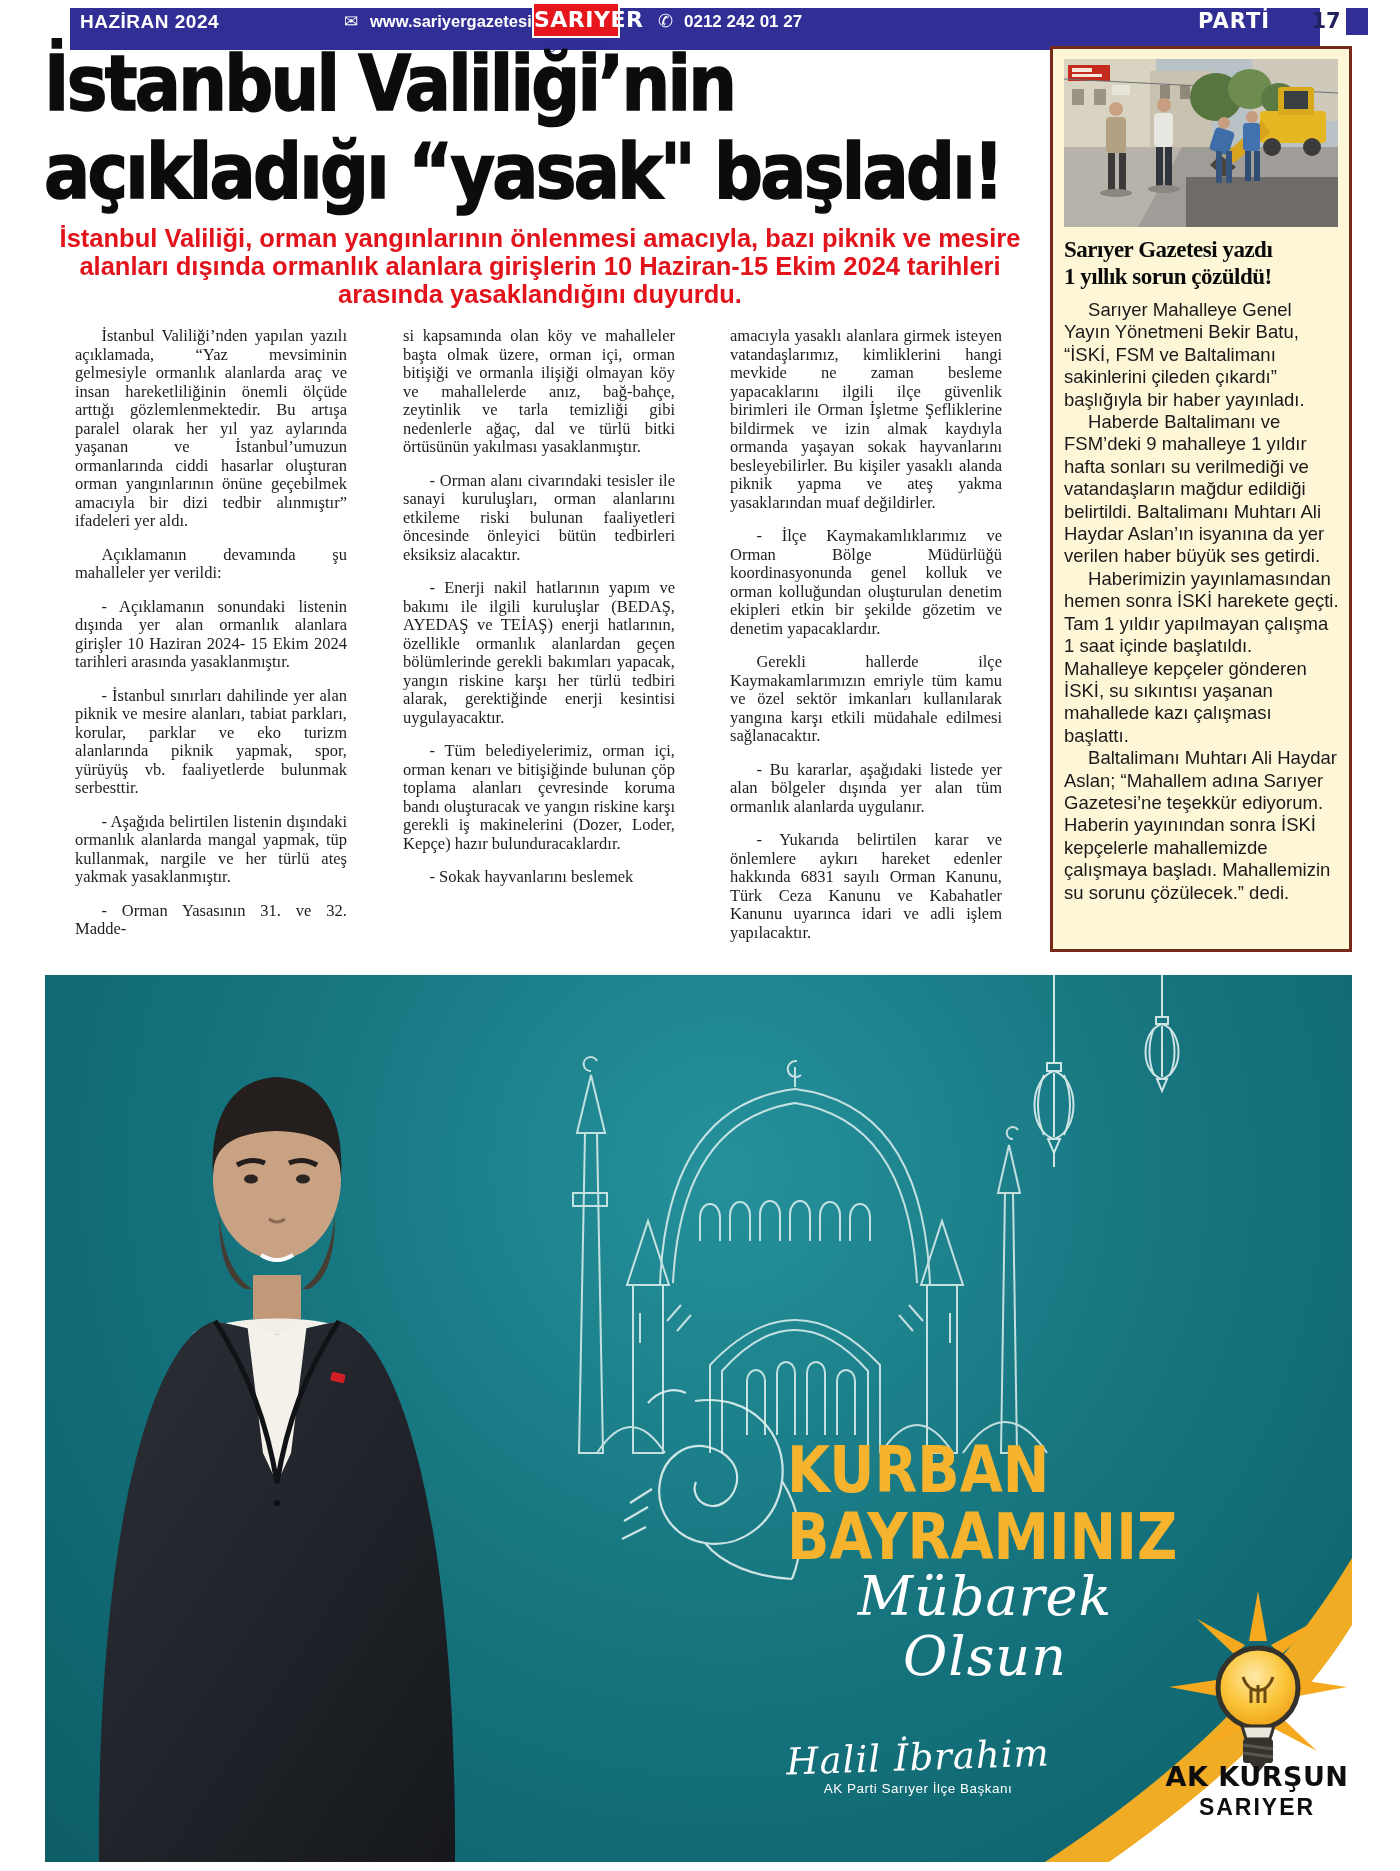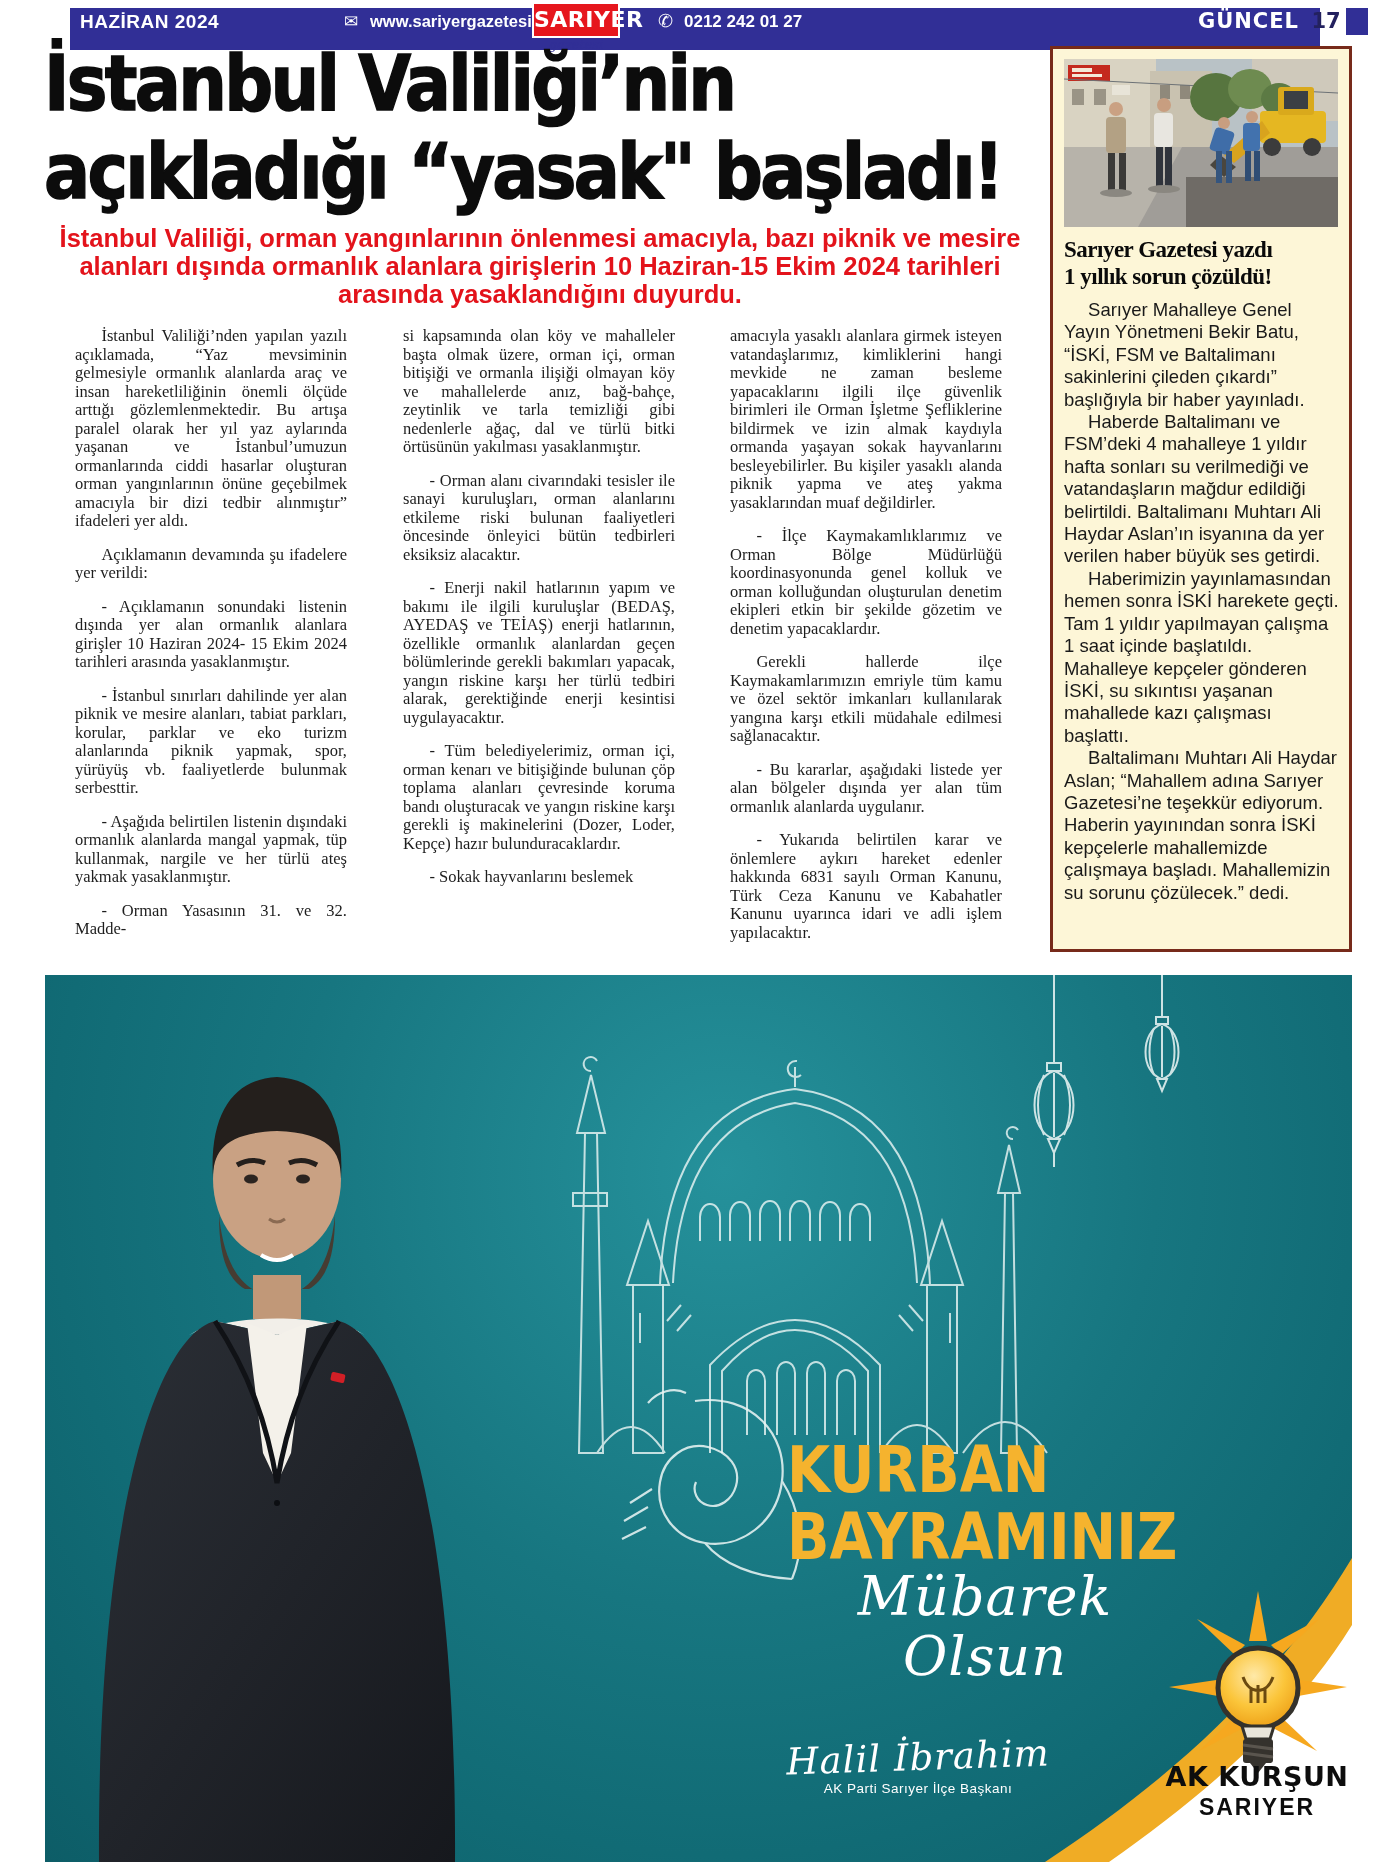--- a/index.html
+++ b/index.html
@@ -85,34 +85,34 @@
   <header class="topbar">
     <span class="date">HAZİRAN 2024</span>
     <span class="env-icon">✉</span>
     <span class="site">www.sariyergazetesi.com</span>
     <div class="logo">
       <span class="logo-box">SARIYER</span>
       <span class="logo-sub">gazetesi</span>
     </div>
     <span class="phone-icon">✆</span>
     <span class="phone">0212 242 01 27</span>
-    <span class="section">GÜNCEL</span>
+    <span class="section">PARTİ</span>
   </header>
   <span class="pageno">17</span>
   <span class="pageno-block"></span>
 
   <h1 class="headline">
     <div>İstanbul Valiliği’nin</div>
     <div>açıkladığı “yasak" başladı!</div>
   </h1>
   <p class="deck">İstanbul Valiliği, orman yangınlarının önlenmesi amacıyla, bazı piknik ve mesire alanları dışında ormanlık alanlara girişlerin 10 Haziran-15 Ekim 2024 tarihleri arasında yasaklandığını duyurdu.</p>
 
   <div class="col col-1">
     <p>İstanbul Valiliği’nden yapılan yazılı açıklamada, “Yaz mevsiminin gelmesiyle ormanlık alanlarda araç ve insan hareketliliğinin önemli ölçüde arttığı gözlemlenmektedir. Bu artışa paralel olarak her yıl yaz aylarında yaşanan ve İstanbul’umuzun ormanlarında ciddi hasarlar oluşturan orman yangınlarının önüne geçebilmek amacıyla bir dizi tedbir alınmıştır” ifadeleri yer aldı.</p>
-    <p>Açıklamanın devamında şu ifadelere yer verildi:</p>
+    <p>Açıklamanın devamında şu mahalleler yer verildi:</p>
     <p>- Açıklamanın sonundaki listenin dışında yer alan ormanlık alanlara girişler 10 Haziran 2024- 15 Ekim 2024 tarihleri arasında yasaklanmıştır.</p>
     <p>- İstanbul sınırları dahilinde yer alan piknik ve mesire alanları, tabiat parkları, korular, parklar ve eko turizm alanlarında piknik yapmak, spor, yürüyüş vb. faaliyetlerde bulunmak serbesttir.</p>
     <p>- Aşağıda belirtilen listenin dışındaki ormanlık alanlarda mangal yapmak, tüp kullanmak, nargile ve her türlü ateş yakmak yasaklanmıştır.</p>
     <p>- Orman Yasasının 31. ve 32. Madde-</p>
   </div>
   <div class="col col-2">
     <p class="cont">si kapsamında olan köy ve mahalleler başta olmak üzere, orman içi, orman bitişiği ve ormanla ilişiği olmayan köy ve mahallelerde anız, bağ-bahçe, zeytinlik ve tarla temizliği gibi nedenlerle ağaç, dal ve türlü bitki örtüsünün yakılması yasaklanmıştır.</p>
     <p>- Orman alanı civarındaki tesisler ile sanayi kuruluşları, orman alanlarını etkileme riski bulunan faaliyetleri öncesinde önleyici bütün tedbirleri eksiksiz alacaktır.</p>
     <p>- Enerji nakil hatlarının yapım ve bakımı ile ilgili kuruluşlar (BEDAŞ, AYEDAŞ ve TEİAŞ) enerji hatlarının, özellikle ormanlık alanlardan geçen bölümlerinde gerekli bakımları yapacak, yangın riskine karşı her türlü tedbiri alarak, gerektiğinde enerji kesintisi uygulayacaktır.</p>
     <p>- Tüm belediyelerimiz, orman içi, orman kenarı ve bitişiğinde bulunan çöp toplama alanları çevresinde koruma bandı oluşturacak ve yangın riskine karşı gerekli iş makinelerini (Dozer, Loder, Kepçe) hazır bulunduracaklardır.</p>
@@ -172,21 +172,21 @@
         <rect x="190" y="92" width="6" height="30" fill="#2f4d74"></rect>
       <ellipse cx="52" cy="134" rx="16" ry="4" fill="#8a8780"></ellipse>
       <ellipse cx="100" cy="130" rx="16" ry="4" fill="#8a8780"></ellipse>
     </svg>
     <h2 class="sb-headline">
       <div>Sarıyer Gazetesi yazdı</div>
       <div>1 yıllık sorun çözüldü!</div>
     </h2>
     <div class="sb-body">
       <p>Sarıyer Mahalleye Genel Yayın Yönetmeni Bekir Batu, “İSKİ, FSM ve Baltalimanı sakinlerini çileden çıkardı” başlığıyla bir haber yayınladı.</p>
-      <p>Haberde Baltalimanı ve FSM’deki 4 mahalleye 1 yıldır hafta sonları su verilmediği ve vatandaşların mağdur edildiği belirtildi. Baltalimanı Muhtarı Ali Haydar Aslan’ın isyanına da yer verilen haber büyük ses getirdi.</p>
+      <p>Haberde Baltalimanı ve FSM’deki 9 mahalleye 1 yıldır hafta sonları su verilmediği ve vatandaşların mağdur edildiği belirtildi. Baltalimanı Muhtarı Ali Haydar Aslan’ın isyanına da yer verilen haber büyük ses getirdi.</p>
       <p>Haberimizin yayınlamasından hemen sonra İSKİ harekete geçti. Tam 1 yıldır yapılmayan çalışma 1 saat içinde başlatıldı. Mahalleye kepçeler gönderen İSKİ, su sıkıntısı yaşanan mahallede kazı çalışması başlattı.</p>
       <p>Baltalimanı Muhtarı Ali Haydar Aslan; “Mahallem adına Sarıyer Gazetesi’ne teşekkür ediyorum. Haberin yayınından sonra İSKİ kepçelerle mahallemizde çalışmaya başladı. Mahallemizin su sorunu çözülecek.” dedi.</p>
     </div>
   </aside>
 
   <div class="ad">
 
     <svg class="lineart mosque-wrap" viewBox="0 0 620 480" fill="none" stroke="#e9f5f4" stroke-width="2" opacity=".82">
       <polygon points="94,470 100,150 112,150 118,470"></polygon>
       <rect x="88" y="210" width="34" height="13"></rect>

